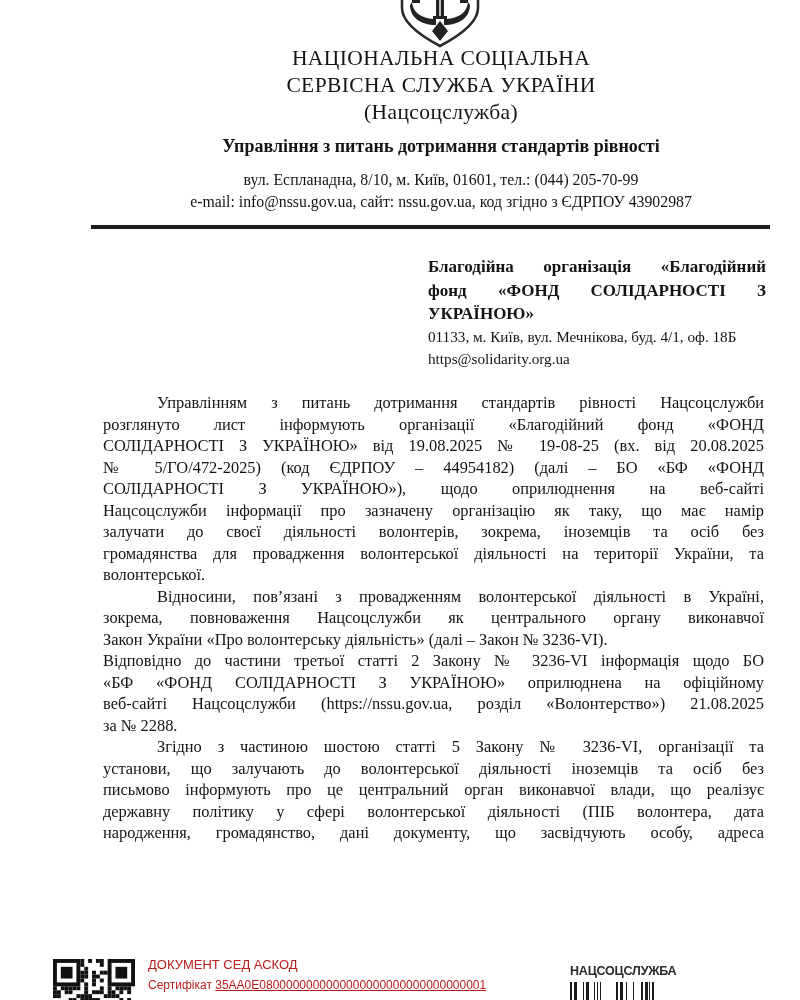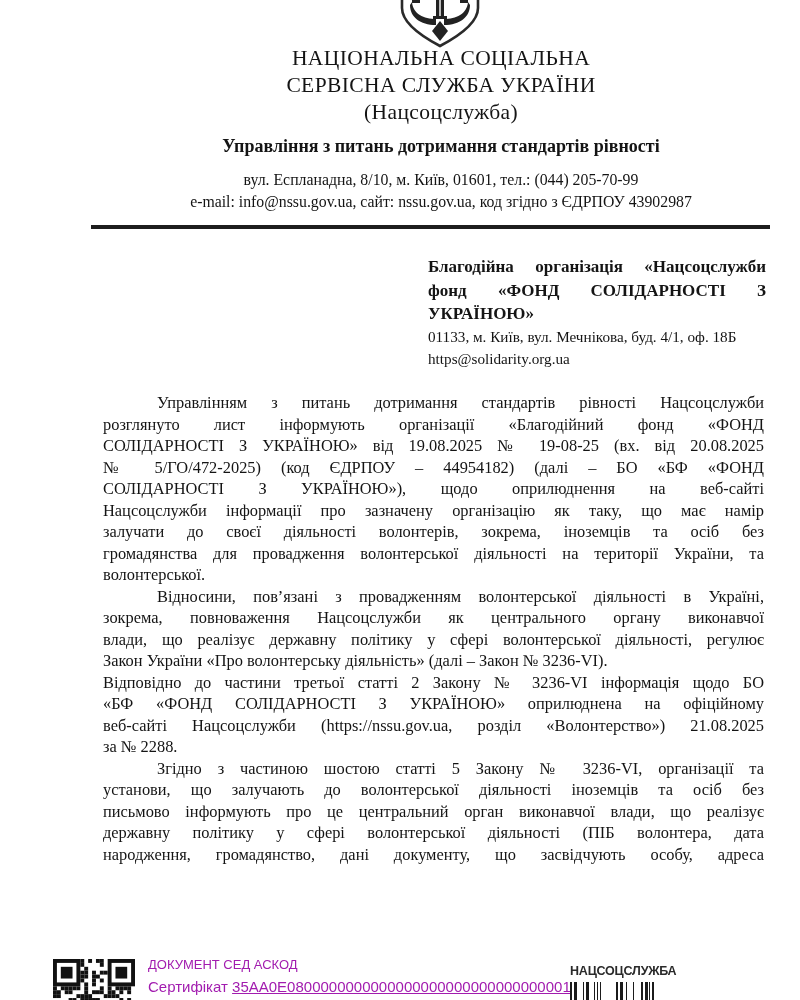--- a/index.html
+++ b/index.html
@@ -22,23 +22,23 @@
   .rname-line{font-weight:bold;}
   .j{text-align:justify;text-align-last:justify;}
   .r-addr{font-size:15.2px;line-height:22.5px;}
   
   .letter-body{position:absolute;left:103px;top:392px;width:661px;font-size:16.4px;line-height:21.5px;}
   .line{text-align:justify;text-align-last:justify;}
   .line.lastline{text-align-last:left;}
   .line.indent{text-indent:54px;}
   
   .qr{position:absolute;left:53px;top:959px;width:82px;height:82px;}
-  .f-sans{font-family:"Liberation Sans",sans-serif;color:#a21caf;}
+  .f-sans{font-family:"Liberation Sans",sans-serif;color:#b91c1c;}
   .docsys{position:absolute;left:148px;top:957px;font-size:13px;}
-  .cert{position:absolute;left:148px;top:978px;font-size:15px;}
+  .cert{position:absolute;left:148px;top:978px;font-size:12px;}
   .cert-num{text-decoration:underline;}
   .stamp-label{position:absolute;left:570px;top:964px;width:86px;text-align:right;
     font-family:"Liberation Sans",sans-serif;font-size:12.5px;font-weight:bold;color:#2a2a2a;letter-spacing:-.2px;white-space:nowrap;}
   .barcode{position:absolute;left:570px;top:982px;width:86px;height:18px;}
 </style>
 </head>
 <body>
 
 <div class="page">
 
@@ -62,21 +62,21 @@
     <div class="org-line org3">(Нацсоцслужба)</div>
     <div class="dept">Управління з питань дотримання стандартів рівності</div>
     <div class="addr addr1">вул. Еспланадна, 8/10, м. Київ, 01601, тел.: (044) 205-70-99</div>
     <div class="addr addr2">e-mail: info@nssu.gov.ua, сайт: nssu.gov.ua, код згідно з ЄДРПОУ 43902987</div>
   </div>
 
   <div class="rule"></div>
 
   <div class="recipient">
     <div id="recipient-name">
-        <div class="rname-line j">Благодійна організація «Нацсоцслужби</div>
+        <div class="rname-line j">Благодійна організація «Благодійний</div>
         <div class="rname-line j">фонд «ФОНД СОЛІДАРНОСТІ З</div>
         <div class="rname-line">УКРАЇНОЮ»</div>
       </div>
     <div class="r-addr">01133, м. Київ, вул. Мечнікова, буд. 4/1, оф. 18Б</div>
     <div class="r-addr">https@solidarity.org.ua</div>
   </div>
 
   <div class="letter-body" id="letter-body">
       <div class="para">
         <div class="line indent">Управлінням з питань дотримання стандартів рівності Нацсоцслужби</div>
@@ -85,21 +85,20 @@
         <div class="line">№ 5/ГО/472-2025) (код ЄДРПОУ – 44954182) (далі – БО «БФ «ФОНД</div>
         <div class="line">СОЛІДАРНОСТІ З УКРАЇНОЮ»), щодо оприлюднення на веб-сайті</div>
         <div class="line">Нацсоцслужби інформації про зазначену організацію як таку, що має намір</div>
         <div class="line">залучати до своєї діяльності волонтерів, зокрема, іноземців та осіб без</div>
         <div class="line">громадянства для провадження волонтерської діяльності на території України, та</div>
         <div class="line lastline">волонтерської.</div>
       </div>
       <div class="para">
         <div class="line indent">Відносини, пов’язані з провадженням волонтерської діяльності в Україні,</div>
         <div class="line">зокрема, повноваження Нацсоцслужби як центрального органу виконавчої</div>
-        <div class="line">влади, що реалізує державну політику у сфері волонтерської діяльності, регулює</div>
         <div class="line lastline">Закон України «Про волонтерську діяльність» (далі – Закон № 3236-VI).</div>
       </div>
       <div class="para">
         <div class="line">Відповідно до частини третьої статті 2 Закону № 3236-VI інформація щодо БО</div>
         <div class="line">«БФ «ФОНД СОЛІДАРНОСТІ З УКРАЇНОЮ» оприлюднена на офіційному</div>
         <div class="line">веб-сайті Нацсоцслужби (https://nssu.gov.ua, розділ «Волонтерство») 21.08.2025</div>
         <div class="line lastline">за № 2288.</div>
       </div>
       <div class="para">
         <div class="line indent">Згідно з частиною шостою статті 5 Закону № 3236-VI, організації та</div>

